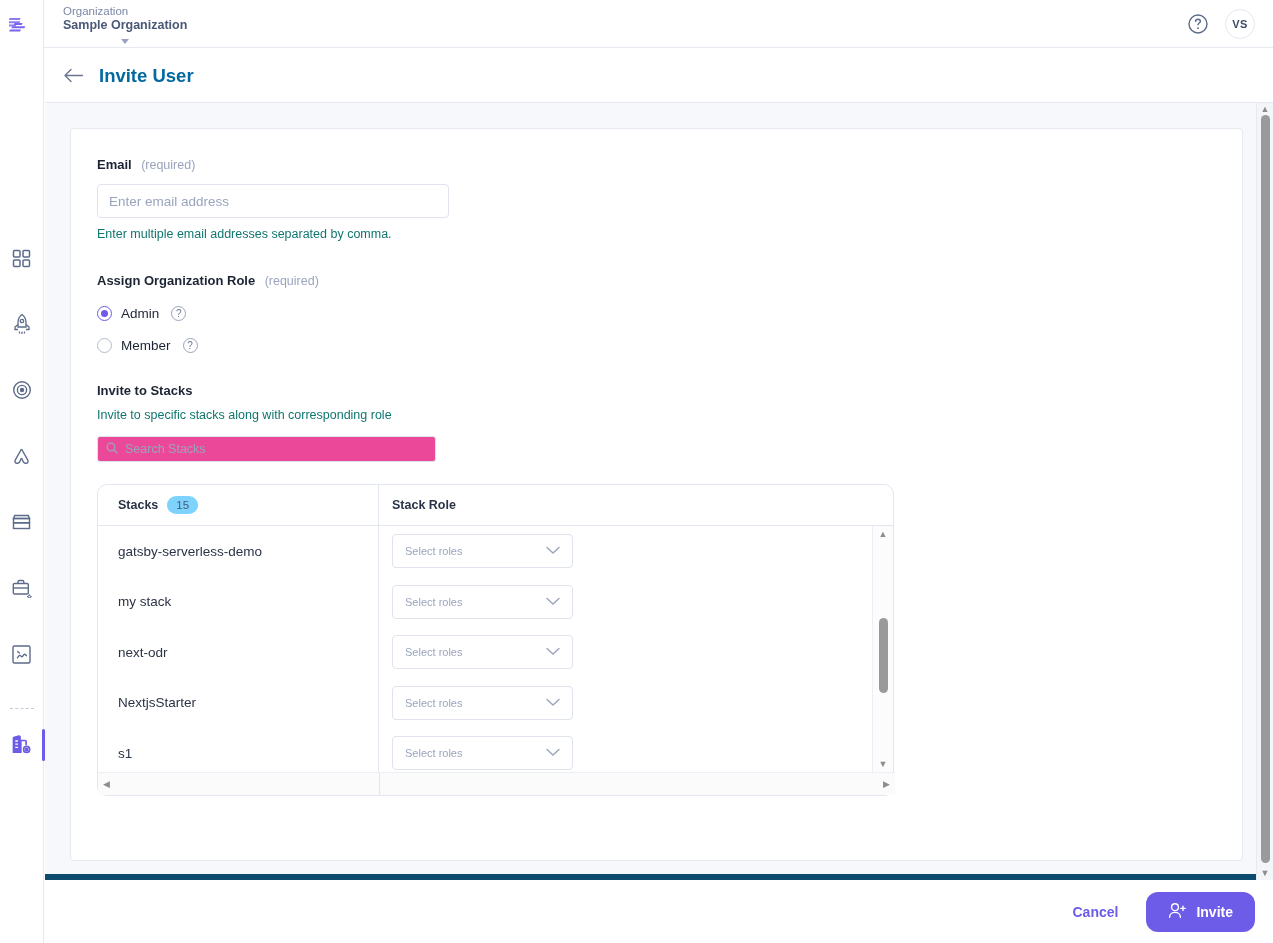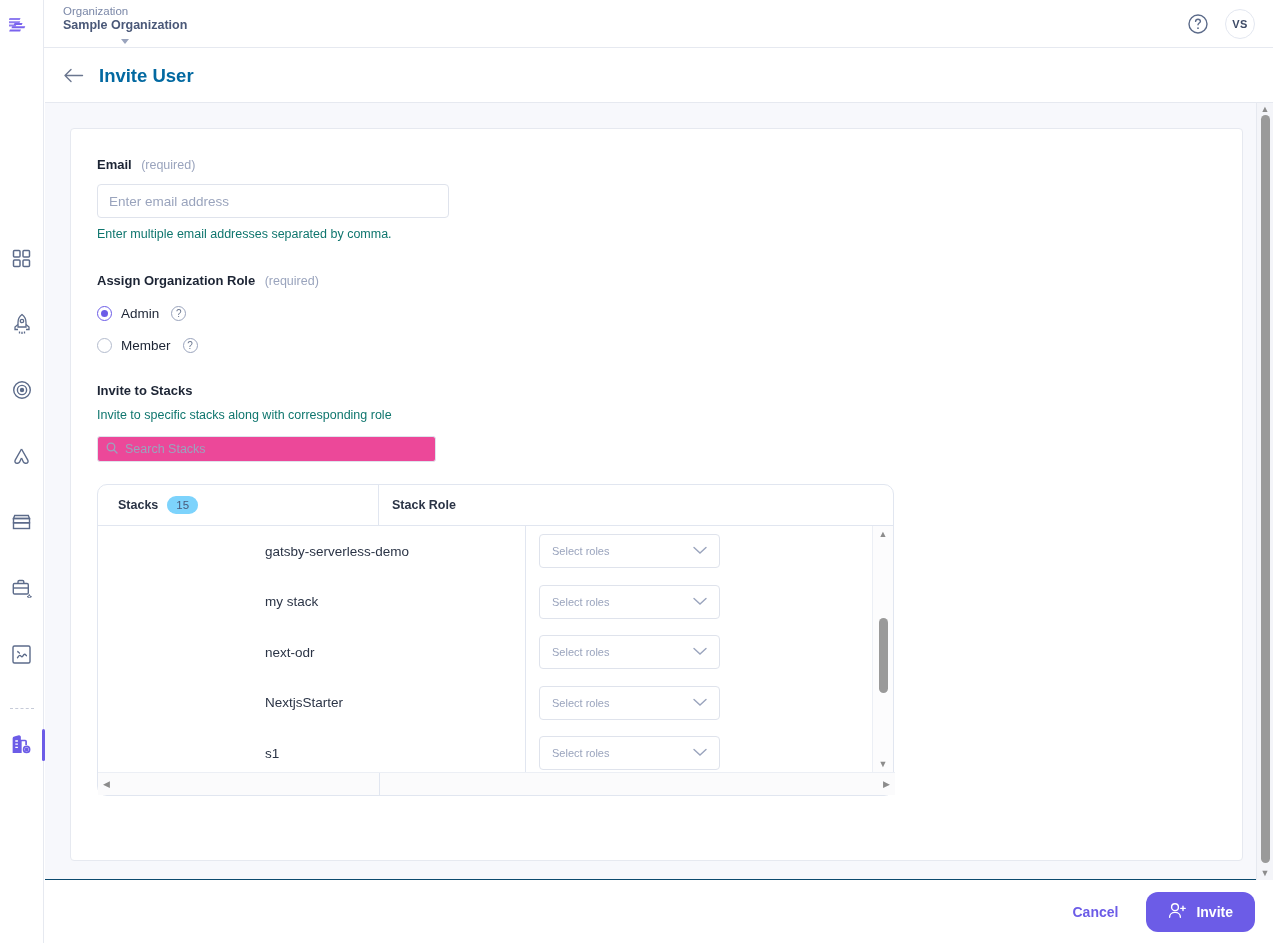--- a/index.html
+++ b/index.html
@@ -60,21 +60,21 @@
     position: absolute; left: 45px; top: 49px; width: 1228px; height: 54px;
     background: #fff; border-bottom: 1px solid #e6e9f0;
     display: flex; align-items: center;
   }
   .back-arrow { margin-left: 18px; color: #6b7governed; color:#6a768f; display:flex; cursor:pointer; }
   .page-title { margin-left: 15px; font-size: 18.5px; font-weight: bold; color: #0369a1; }
 
   
   .main {
     position: absolute; left: 45px; top: 103px; width: 1228px; height: 777px;
-    background: #f7f8fc; border-bottom: 1px solid #0c4a6e;
+    background: #f7f8fc; border-bottom: 6px solid #0c4a6e;
   }
   .card {
     position: absolute; left: 25px; top: 25px; width: 1173px; height: 733px;
     background: #fff; border: 1px solid #e6e9f0; border-radius: 4px;
   }
   .card-inner { padding: 26px 26px 0 26px; }
 
   .field-label { font-size: 13px; color: #1c2434; font-weight: bold; }
   .field-req { font-size: 12.5px; color: #9aa4bd; font-weight: normal; margin-left: 5px; }
 
@@ -126,21 +126,21 @@
   }
   .th-role { display: flex; align-items: center; padding-left: 13px; }
   .th-text { font-size: 12.5px; color: #2b3446; font-weight: bold; }
   .count-badge {
     background: #7dd3fc; color: #4a5878; border-radius: 10px;
     font-size: 11.5px; padding: 2px 9px; line-height: 1.3;
   }
 
   .tbody { position: absolute; top: 41px; left: 0; width: 797px; height: 247px; overflow: hidden; }
   .rows { width: 769px; }
-  .row { display: flex; height: 50.5px; align-items: center; justify-content: center; }
+  .row { display: flex; height: 50.5px; align-items: center; }
   .cell-name {
     width: 281px; border-right: 1px solid #e1e6f0; height: 50.5px;
     display: flex; align-items: center; padding-left: 20px;
     font-size: 13.5px; color: #2b3446;
   }
   .cell-role { padding-left: 13px; }
   .select-box {
     width: 181px; height: 34px; border: 1px solid #dfe3ec; border-radius: 4px;
     display: flex; align-items: center; justify-content: space-between;
     padding: 0 12px; font-size: 11px; color: #9aa4bd; cursor: pointer; background:#fff;

